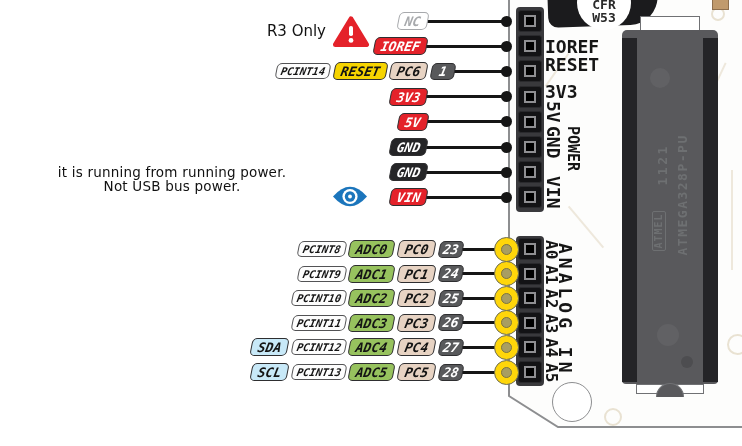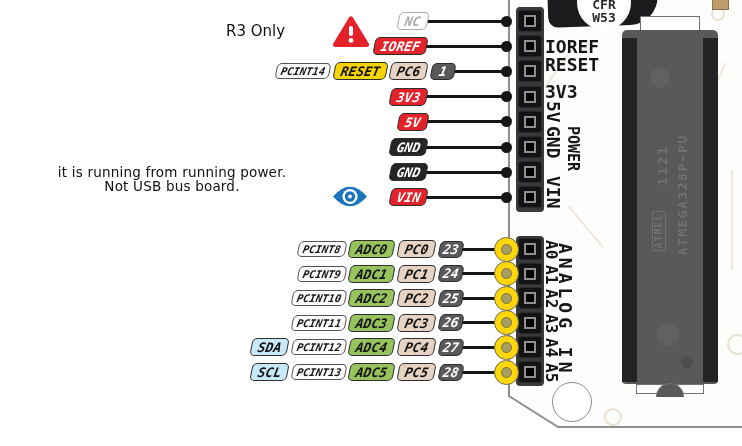--- a/index.html
+++ b/index.html
@@ -40,21 +40,21 @@
   .chip-body{position:absolute;left:622px;top:30px;width:96px;height:354px;background:#59595c;border-radius:5px 5px 4px 4px;z-index:3;}
   .chip-side{position:absolute;top:8px;width:15px;height:344px;background:#242427;z-index:1;}
   .chip-pin{position:absolute;width:10px;height:19px;background:#d8d8d3;border:1px solid #97978f;border-radius:2px;box-sizing:border-box;}
   .chip-dimple{position:absolute;border-radius:50%;}
   .chip-mark{position:absolute;transform:rotate(-90deg);font:700 13px "DejaVu Sans Mono",monospace;
              color:#6e7072;white-space:nowrap;z-index:2;line-height:1;}
   .socket{position:absolute;left:636px;top:384px;width:68px;height:10px;background:#fff;border:1.6px solid #707174;box-sizing:border-box;z-index:2;}
   .socket-notch{position:absolute;left:656px;top:383px;width:28px;height:14px;background:#59595c;
                 border:1.6px solid #707174;border-bottom:none;border-radius:14px 14px 0 0;box-sizing:border-box;z-index:3;}
   
-  #r3-only{position:absolute;left:226px;top:22px;width:100px;font:15px "DejaVu Sans",sans-serif;color:#111;}
+  #r3-only{position:absolute;left:226px;top:22px;width:100px;text-align:right;font:15px "DejaVu Sans",sans-serif;color:#111;}
   #tooltip{position:absolute;left:2px;top:166px;width:340px;text-align:center;
            font:13.5px/13.8px "DejaVu Sans",sans-serif;color:#111;letter-spacing:0.2px;}
   .abs{position:absolute;}
 </style>
 </head>
 <body>
 
 <div id="stage">
 
   <svg class="abs" style="left:503px;top:0;z-index:0;" width="239" height="446" viewBox="0 0 239 446">
@@ -296,21 +296,21 @@
 
   <div id="r3-only">R3 Only</div>
   <svg class="abs" style="left:332px;top:15px;z-index:4;" width="38" height="34" viewBox="0 0 38 34">
     <path d="M19 4 L34.5 29.5 L3.5 29.5 Z" fill="#e4222a" stroke="#e4222a" stroke-width="5" stroke-linejoin="round"></path>
     <rect x="17" y="11" width="4" height="10" rx="1.8" fill="#fff"></rect>
     <circle cx="19" cy="25.4" r="2.4" fill="#fff"></circle>
   </svg>
 
   <div id="tooltip">
       <div>it is running from running power.</div>
-      <div>Not USB bus board.</div>
+      <div>Not USB bus power.</div>
     </div>
   <svg class="abs" style="left:331px;top:184px;z-index:4;" width="38" height="25" viewBox="0 0 38 25">
     <path d="M2 12.5 Q19 -7 36 12.5 Q19 32 2 12.5 Z" fill="#1b75bc"></path>
     <circle cx="19" cy="12.5" r="7.6" fill="#fff"></circle>
     <circle cx="19" cy="12.5" r="5.2" fill="#1b75bc"></circle>
     <circle cx="19" cy="12.5" r="1.9" fill="#fff"></circle>
   </svg>
 </div>
 
 </body></html>

